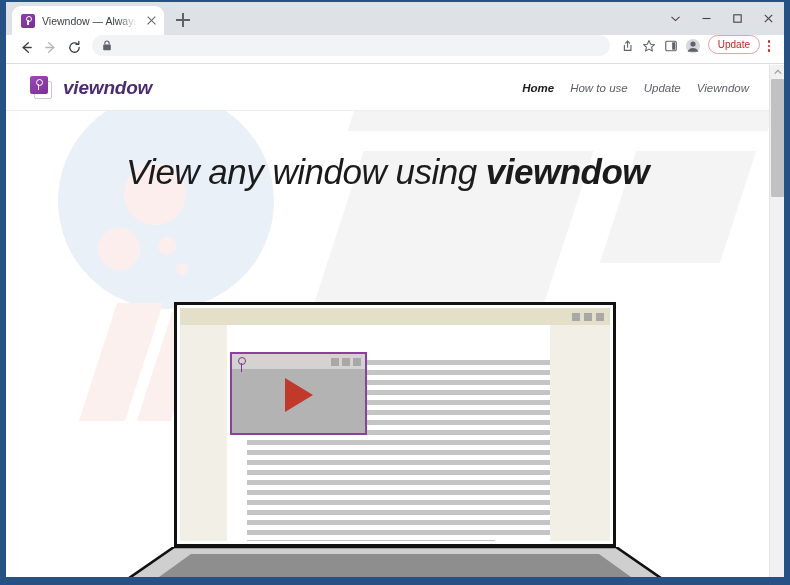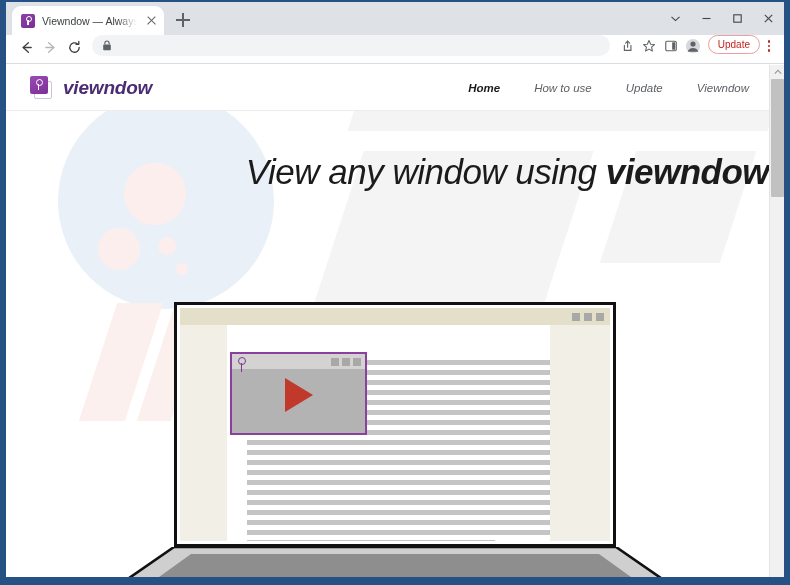--- a/index.html
+++ b/index.html
@@ -214,29 +214,29 @@
   }
   #brand-mark .front-sq::after {
     content:""; position:absolute; left:7.8px; top:8px;
     width:1.6px; height:6px; background:#fff;
   }
   #brand-name {
     font-size: 19px; font-weight: 700; color: #4b2c73; letter-spacing:-0.2px;
   }
   #site-nav {
     margin-left: auto;
-    display: flex; gap: 34px;
+    display: flex; gap: 16px;
   }
   .nav-link {
     font-size: 11.5px; color: #5d6065; cursor: pointer; white-space: nowrap;
   }
   .nav-link.active { color: #1b1b1b; font-weight: 700; }
 
   
-  #hero { position: relative; padding-top: 42px; text-align: right; }
+  #hero { position: relative; padding-top: 42px; text-align: center; }
   #hero-title {
     font-size: 35px; font-weight: 300; color: #1b1b1b;
     letter-spacing: -0.5px; line-height: 1.1;
   }
   #hero-title b { font-weight: 700; }
   #hero-sub {
     margin-top: 13px;
     font-size: 11.5px; color: #8b8d90; font-weight: 300;
   }
 

